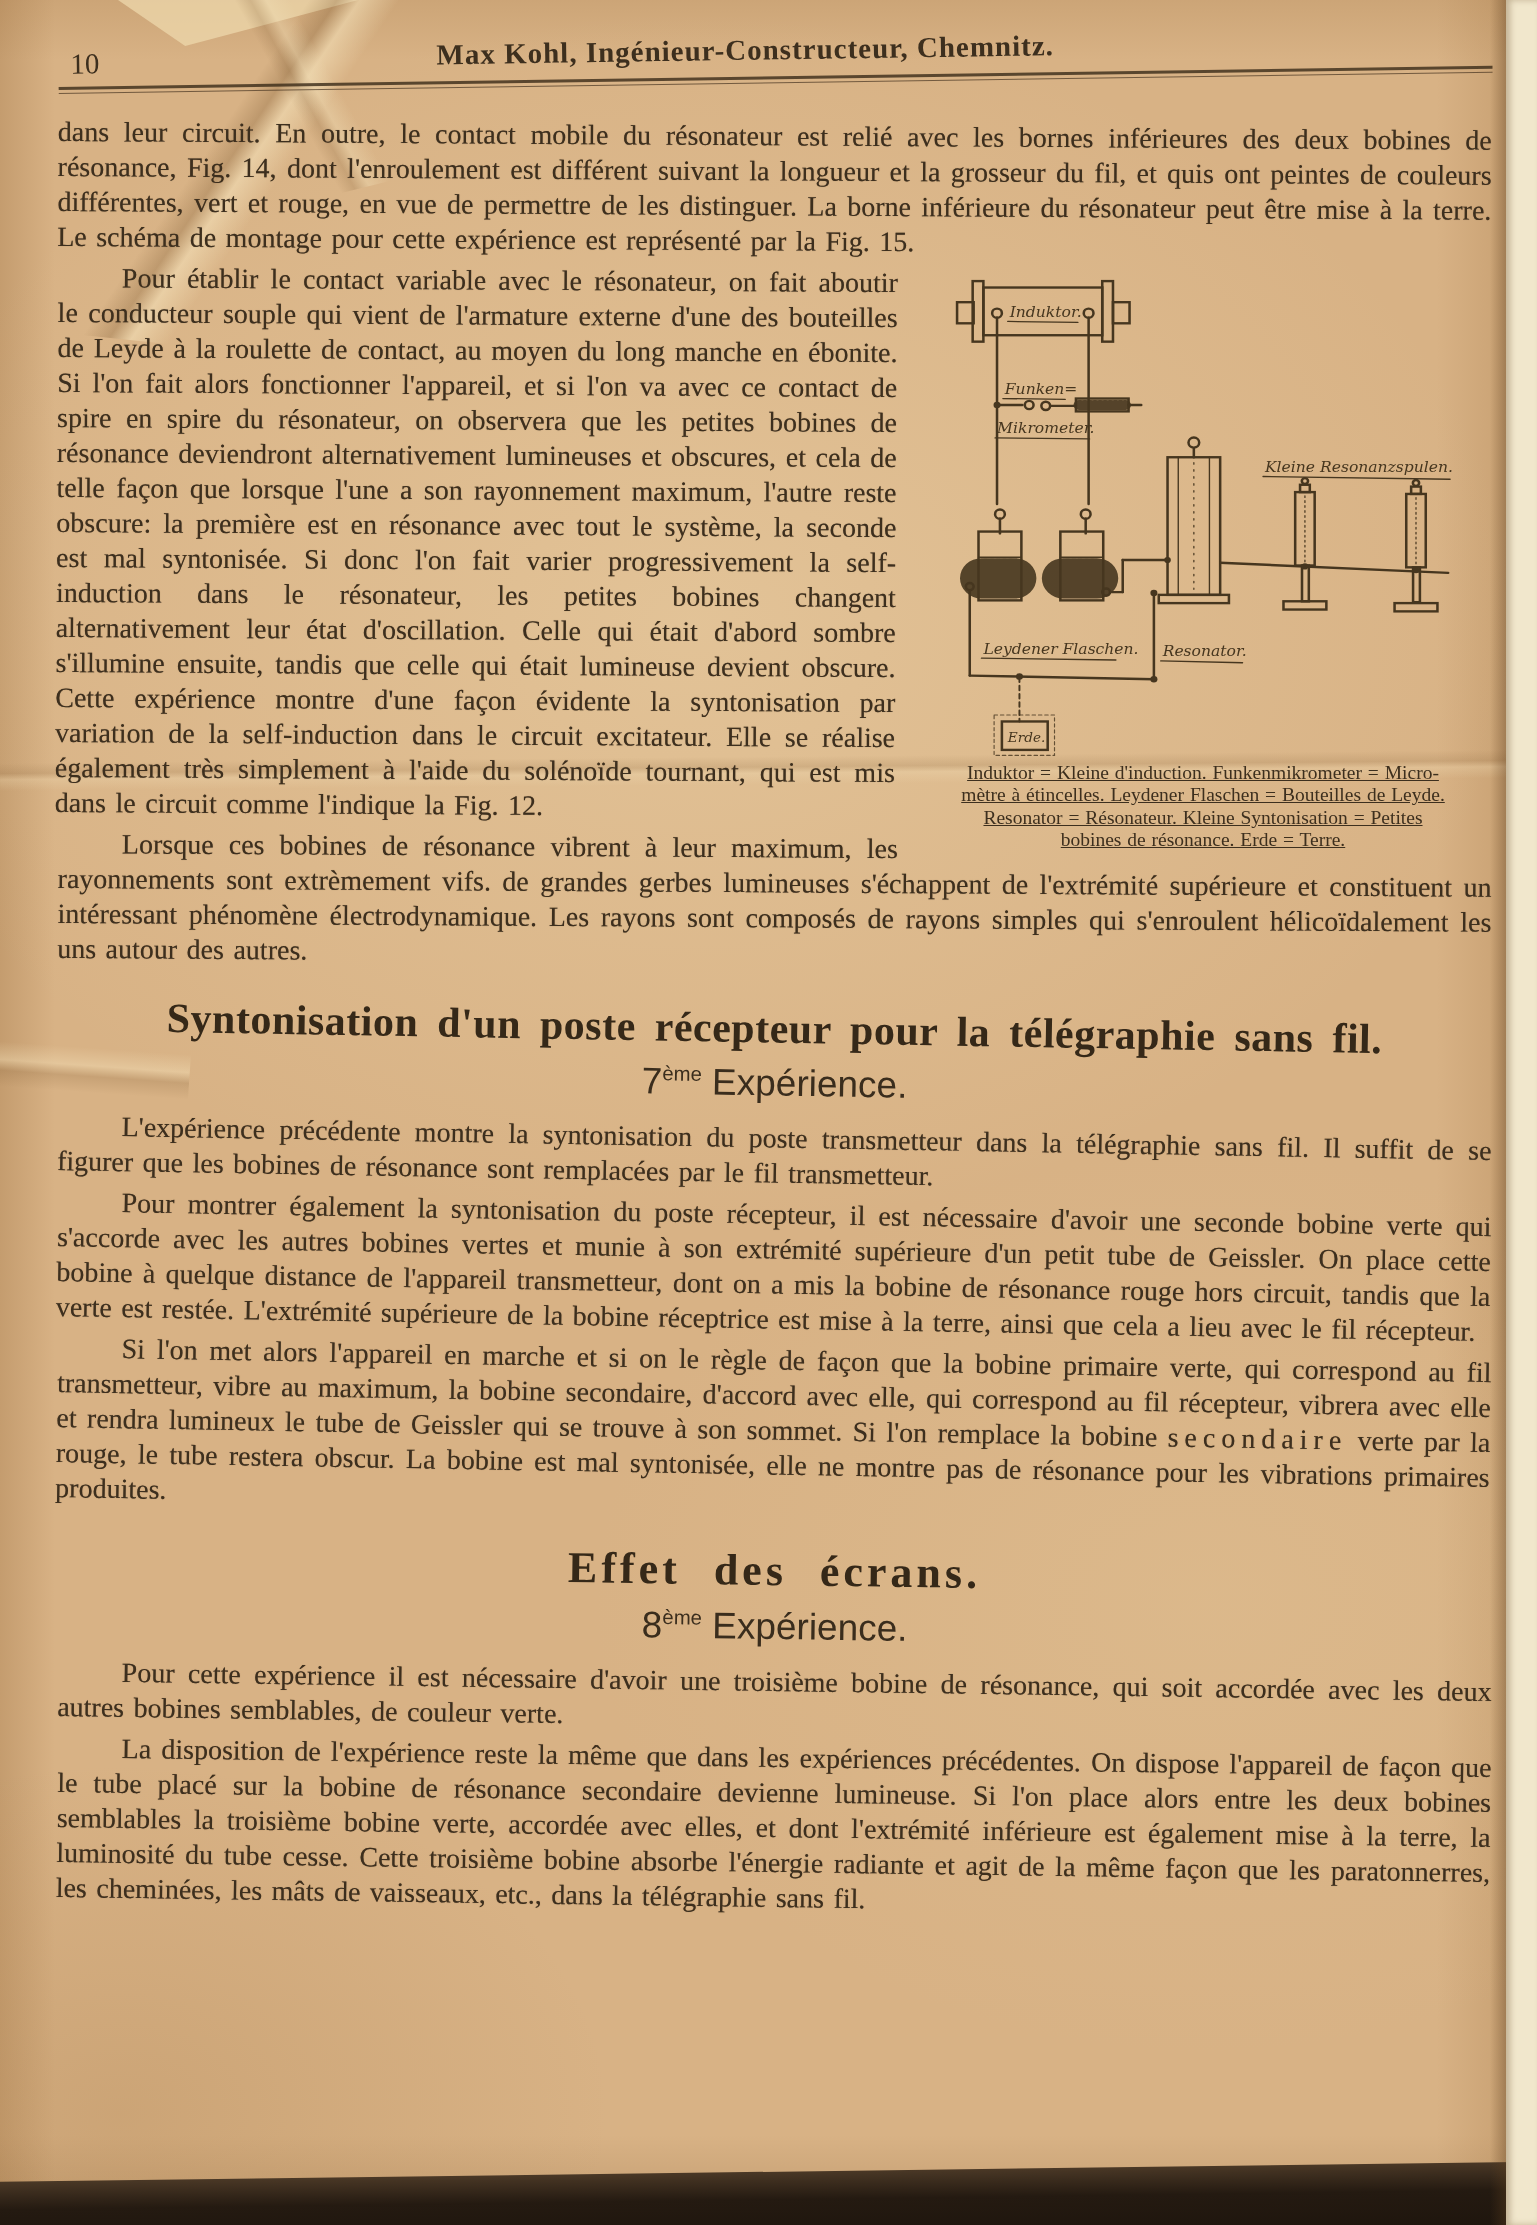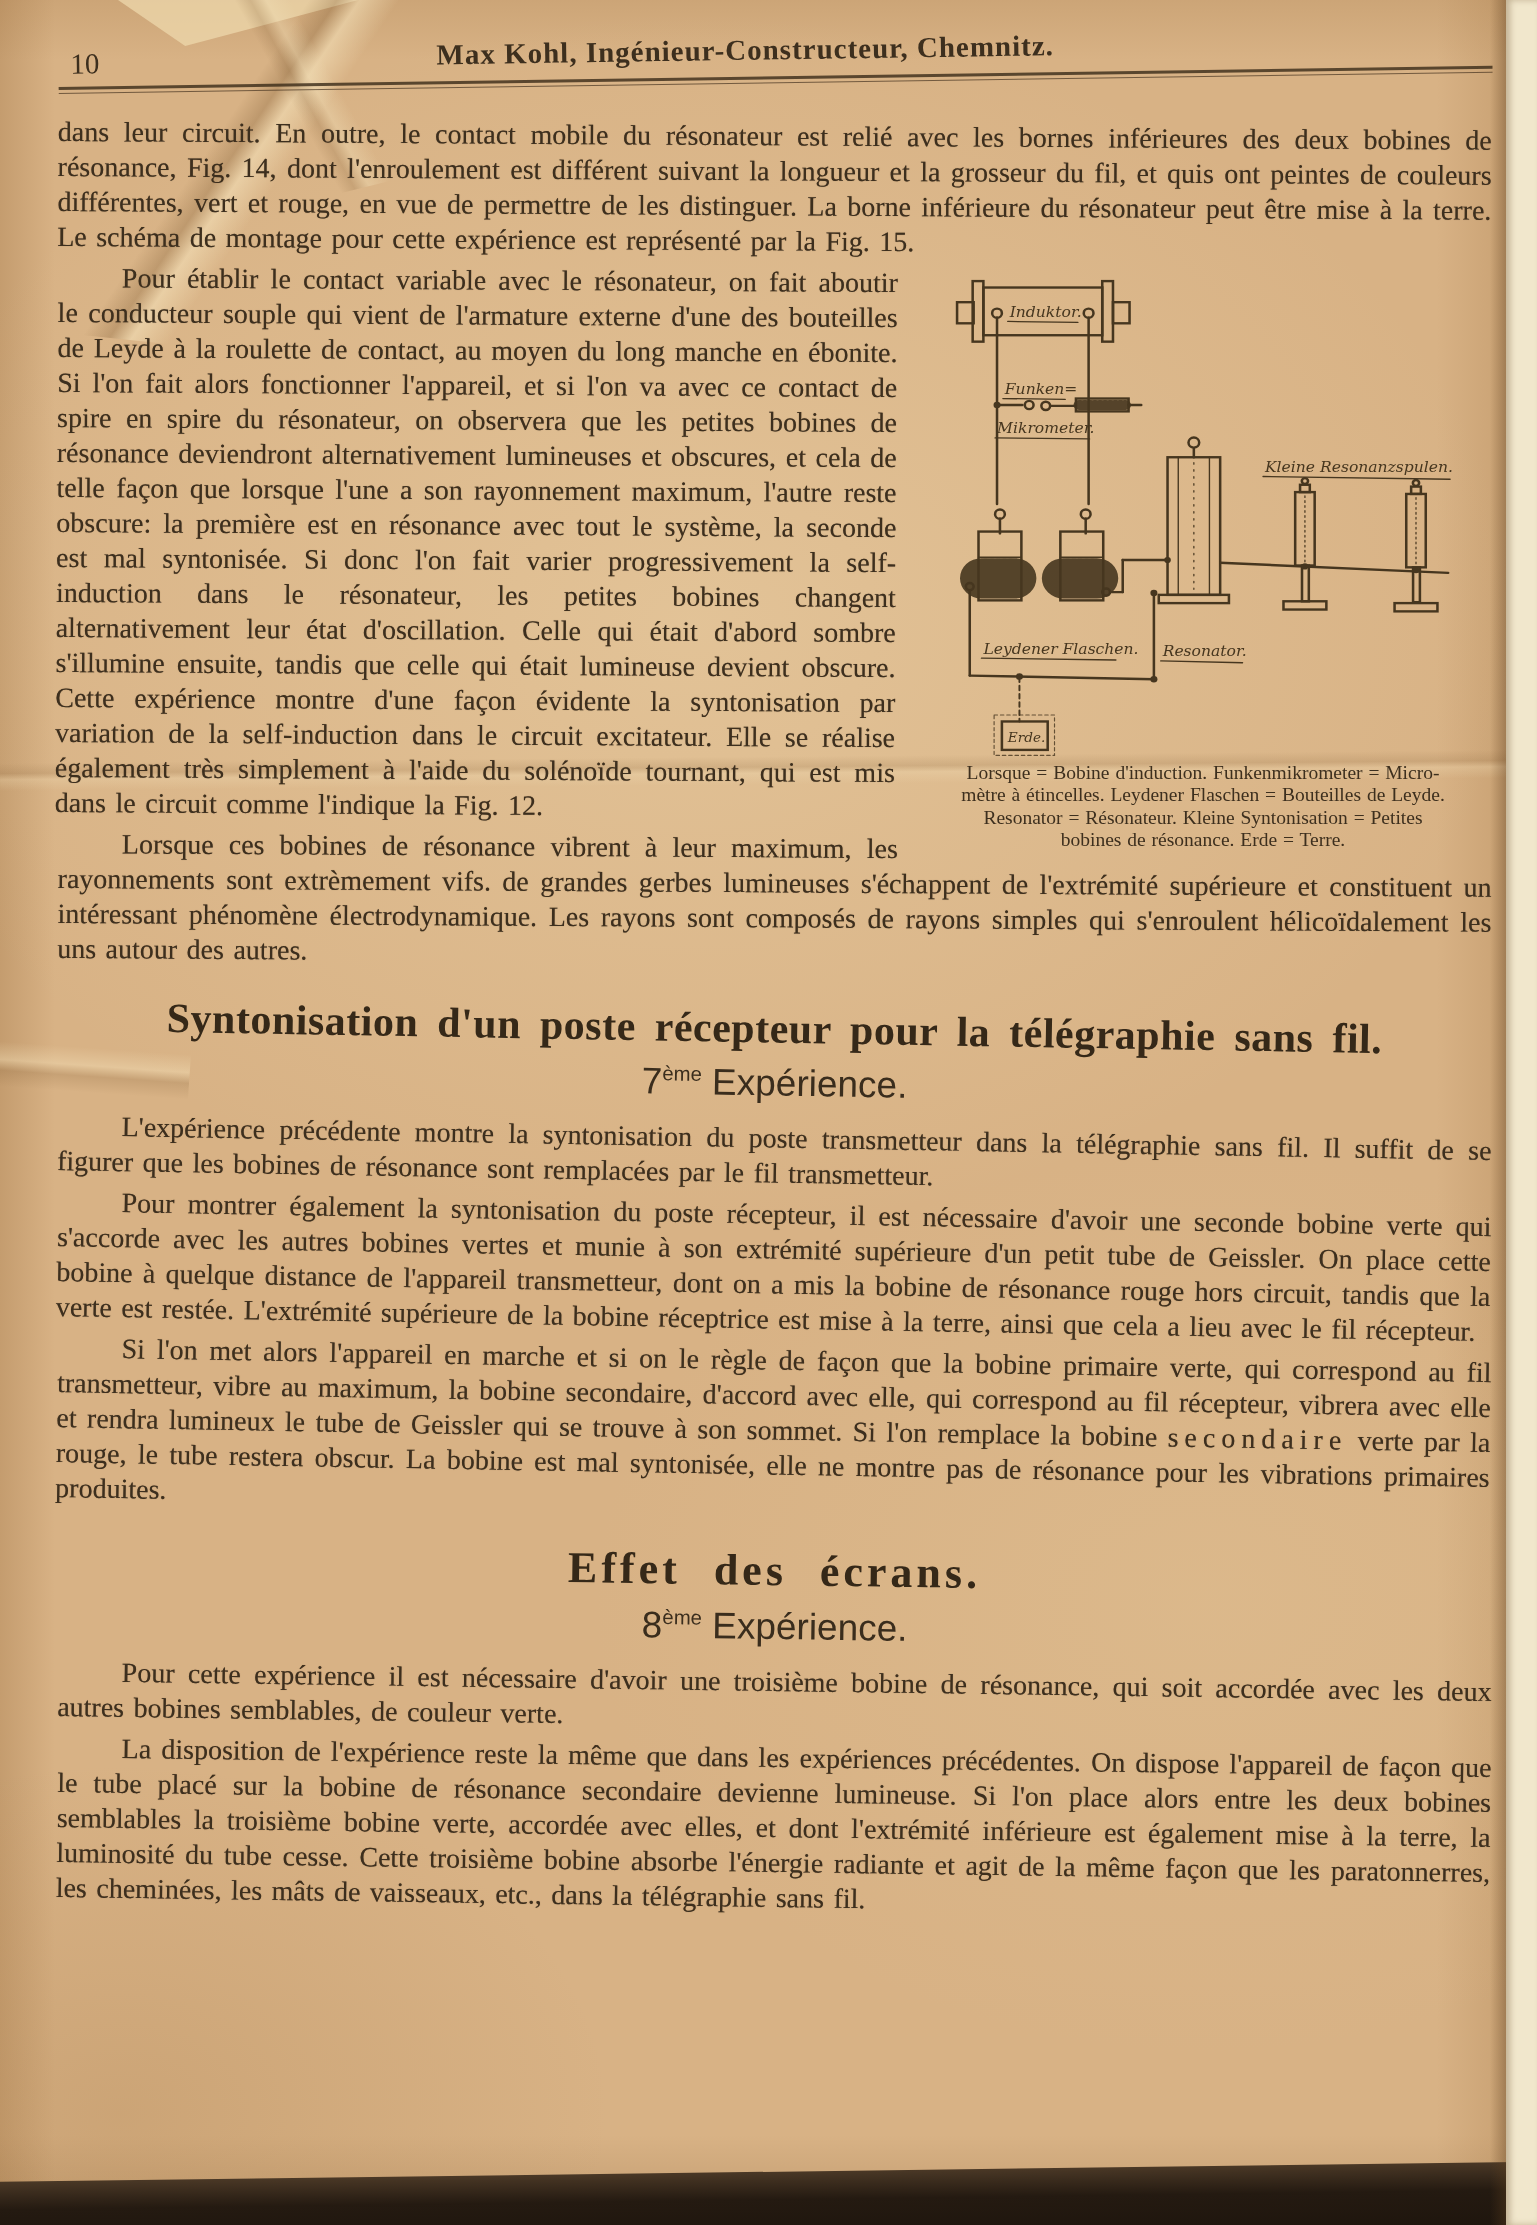--- a/index.html
+++ b/index.html
@@ -51,21 +51,21 @@
   
   .pg-header{position:relative;margin-top:44px;transform:rotate(-.85deg);transform-origin:0 0;}
   .pg-num{position:absolute;left:12px;top:4px;font-size:29px;}
   .pg-title{text-align:center;font-weight:bold;font-size:29px;letter-spacing:1px;
         margin:0 60px 10px 0;}
   .rule{background:rgba(58,42,24,.8);height:2.6px;margin:0;}
   .rule-thin{height:1.3px;margin-top:3px;background:rgba(58,42,24,.65);}
   .after-rule{height:20px;}
   
   .mid{overflow:visible;}
-  .fig{float:right;width:578px;margin:6px 0 4px 16px;}
+  .fig{float:right;width:578px;margin:6px 0 4px 16px;text-decoration:underline;}
   .diagram{display:block;margin:0 0 2px 8px;}
   .fig-caption{font-size:24px;text-align:center;margin:2px 0 4px 0;}
   .fig-legend{font-size:19.5px;line-height:22.5px;text-align:center;word-spacing:1px;}
   sup{font-size:62%;}
   
   .sec-title{font-size:42px;font-weight:bold;text-align:center;margin:26px 0 10px 0;
         letter-spacing:.5px;word-spacing:8px;color:#352818;}
   .sec-title-2{font-size:44px;letter-spacing:4px;word-spacing:18px;margin-top:30px;}
   .exp-head{text-align:center;font-family:"Liberation Sans","DejaVu Sans",sans-serif;
         font-size:37px;margin:0 0 16px 0;color:#3a2d1d;}
@@ -200,21 +200,21 @@
             <line x1="350" y1="236" x2="542" y2="239" class="w thin"></line>
             <text class="lbl" x="63" y="429">Leydener Flaschen.</text>
             <line x1="61" y1="434" x2="199" y2="436" class="w thin"></line>
             <text class="lbl" x="247" y="432">Resonator.</text>
             <line x1="245" y1="437" x2="329" y2="439" class="w thin"></line>
             <text class="lbl-sm" x="88" y="525">Erde.</text>
           </g>
         </svg>
         <figcaption>
           <div class="fig-legend">
-            <div>Lorsque = Bobine d'induction.   Funkenmikrometer = Micro-</div>
+            <div>Induktor = Kleine d'induction.   Funkenmikrometer = Micro-</div>
             <div>mètre à étincelles.  Leydener Flaschen = Bouteilles de Leyde.</div>
             <div>Resonator = Résonateur.   Kleine Syntonisation = Petites</div>
             <div>bobines de résonance.  Erde = Terre.</div>
           </div>
         </figcaption>
       </figure>
 
       <p class="body indent tilt-a">Pour établir le contact variable avec le résonateur, on fait aboutir le conducteur souple qui vient de l'armature externe d'une des bouteilles de Leyde à la roulette de contact, au moyen du long manche en ébonite.  Si l'on fait alors fonctionner l'appareil, et si l'on va avec ce contact de spire en spire du résonateur, on observera que les petites bobines de résonance deviendront alternativement lumineuses et obscures, et cela de telle façon que lorsque l'une a son rayonnement maximum, l'autre reste obscure: la première est en résonance avec tout le système, la seconde est mal syntonisée.  Si donc l'on fait varier progressivement la self-induction dans le résonateur, les petites bobines changent alternativement leur état d'oscillation.  Celle qui était d'abord sombre s'illumine ensuite, tandis que celle qui était lumineuse devient obscure.  Cette expérience montre d'une façon évidente la syntonisation par variation de la self-induction dans le circuit excitateur.  Elle se réalise également très simplement à l'aide du solénoïde tournant, qui est mis dans le circuit comme l'indique la Fig. 12.</p>
       <p class="body indent tilt-a">Lorsque ces bobines de résonance vibrent à leur maximum, les rayonnements sont extrèmement vifs. de grandes gerbes lumineuses s'échappent de l'extrémité supérieure et constituent un intéressant phénomène électrodynamique.  Les rayons sont composés de rayons simples qui s'enroulent hélicoïdalement les uns autour des autres.</p>
     </div>

